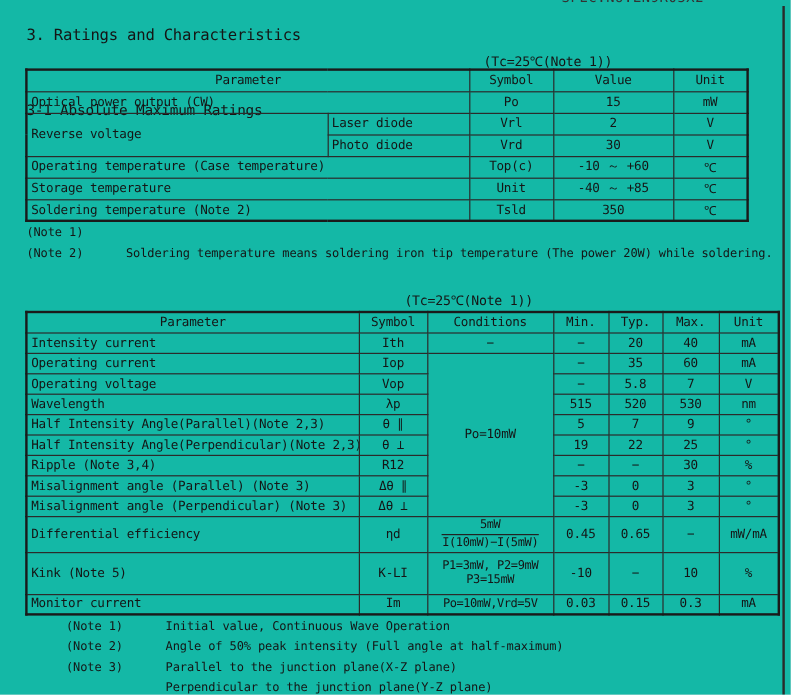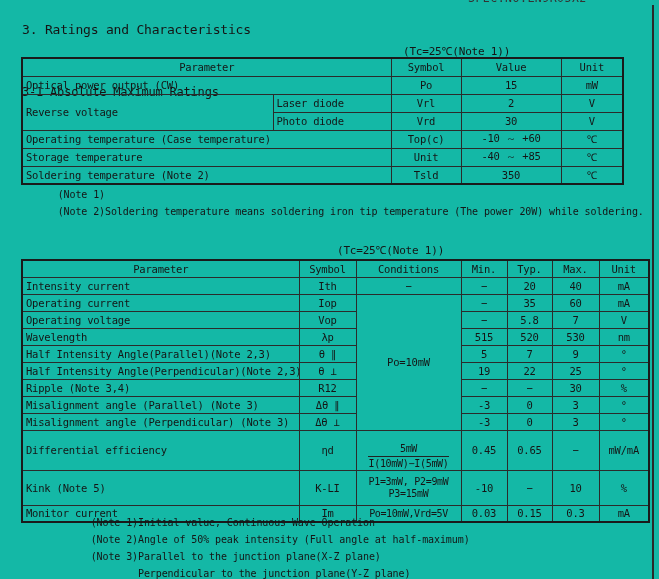--- a/index.html
+++ b/index.html
@@ -44,28 +44,28 @@
     padding:0 3px;
     overflow:hidden;white-space:nowrap;
     text-align:center;vertical-align:middle;
   }
   td.l{text-align:left;}
   .t31 tr{height:18px;}
   .t32 tr{height:17px;}
   .t32 tr.r-eta{height:30px;}
   .t32 tr.r-kink{height:35px;}
   .frac{display:inline-block;font-size:10px;line-height:12px;letter-spacing:-0.3px;}
-  .frac .num{border-bottom:1px solid #222;padding:12px 4px 1px 4px;}
+  .frac .num{border-bottom:1px solid #222;padding:0 4px 1px 4px;}
   .frac .den{padding-top:1px;}
   .cond2{font-size:10px;line-height:12px;letter-spacing:-0.3px;}
   .notes{position:absolute;font-size:10px;letter-spacing:-0.1px;}
   .notes31{left:22px;top:186px;}
   .notes32{left:55px;top:514px;}
   .note-line{display:flex;line-height:17px;white-space:nowrap;}
-  .note-label{flex:0 0 83px;text-align:right;}
+  .note-label{flex:0 0 83px;}
   .note-text{flex:0 0 auto;}
 </style>
 </head>
 <body>
 
 <div class="page">
 
   <div class="clipped-spec">SPEC.No.LN9R05X2</div>
   <div class="page-border-right"></div>
 

